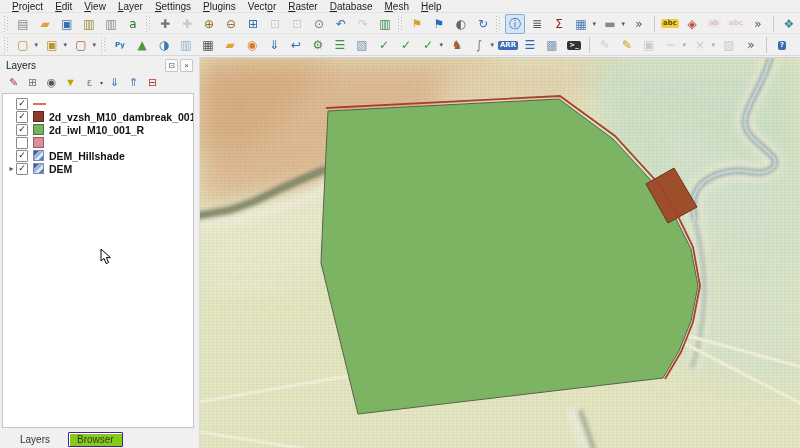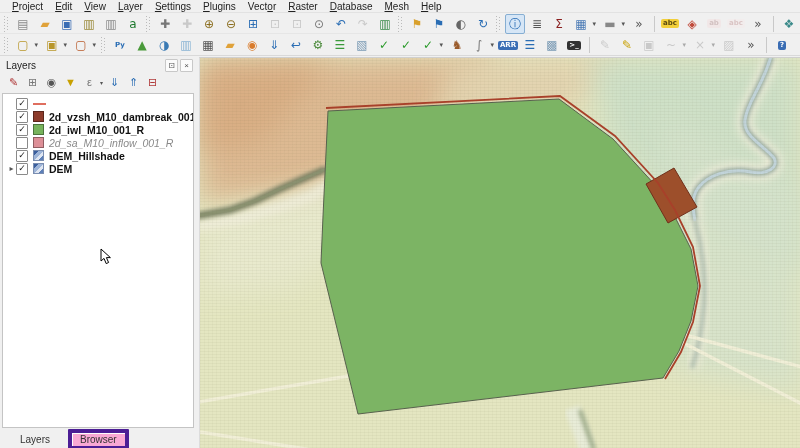--- a/index.html
+++ b/index.html
@@ -68,21 +68,21 @@
       background:linear-gradient(135deg,#3b5f9e 25%,#9db4d8 25% 50%,#dfe6f2 50% 75%,#5c7fb8 75%);}
   .layer-label{font-size:10.5px;color:#111;font-weight:bold;white-space:nowrap;}
   .layer-label.selected{text-decoration:underline;}
   .layer-label.off{font-weight:normal;font-style:italic;color:#8a8a8a;}
   
   #bottom-tabs{
     position:absolute;left:0;top:430px;width:225px;height:18px;background:#f0f0f0;
     display:flex;align-items:center;padding-left:12px;box-sizing:border-box;
   }
   .bottom-tab{font-size:10px;color:#333;margin-right:10px;padding:1px 8px;}
-  .bottom-tab.raised{background:#f9a8d4;border:4px solid #4c1d95;border-radius:1px;box-shadow:inset 1px 1px 0 #fdfdfd;}
+  .bottom-tab.raised{background:#84cc16;border:1px solid #4c1d95;border-radius:1px;box-shadow:inset 1px 1px 0 #fdfdfd;}
   
   #map-canvas{
     position:absolute;left:199px;top:57px;width:601px;height:391px;
     background:#e4e6c1;border-top:1px solid #cfcfcf;border-left:1px solid #dcdcdc;
     box-sizing:border-box;overflow:hidden;
   }
   #map-canvas svg{position:absolute;left:0;top:0;}
   #terrain-texture{
     position:absolute;inset:0;pointer-events:none;
     background-image:
@@ -360,21 +360,20 @@
       <div class="layer-row">
         <span class="expander"></span>
         <span class="cb">✓</span>
         <span class="sym sym-fill" style="background: rgb(119, 179, 92);"></span>
         <span class="layer-label">2d_iwl_M10_001_R</span>
       </div>
       <div class="layer-row">
         <span class="expander"></span>
         <span class="cb"></span>
         <span class="sym sym-fill" style="background: rgb(221, 143, 151);"></span>
-        <span class="layer-label off">2d_sa_M10_inflow_001_R</span>
       </div>
       <div class="layer-row">
         <span class="expander"></span>
         <span class="cb">✓</span>
         <span class="sym sym-raster"></span>
         <span class="layer-label">DEM_Hillshade</span>
       </div>
       <div class="layer-row">
         <span class="expander">▸</span>
         <span class="cb">✓</span>

